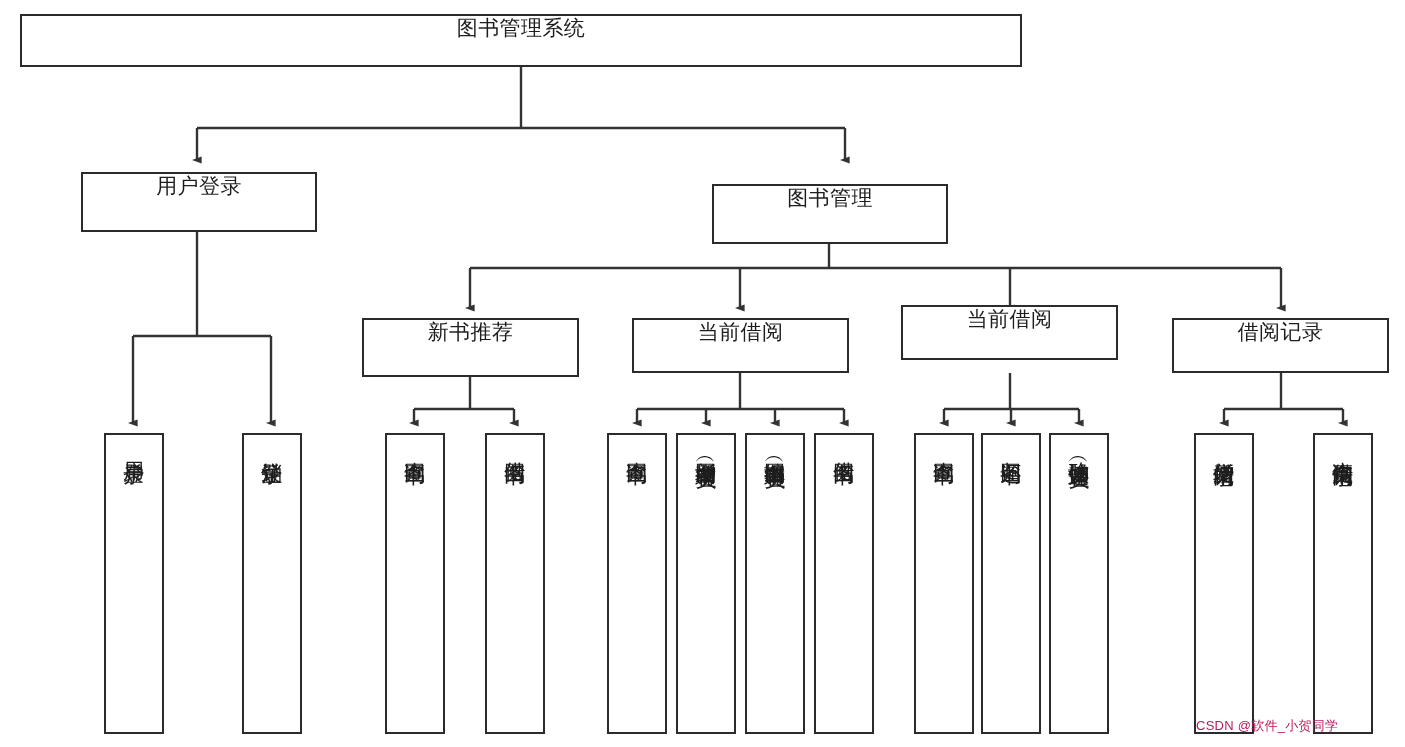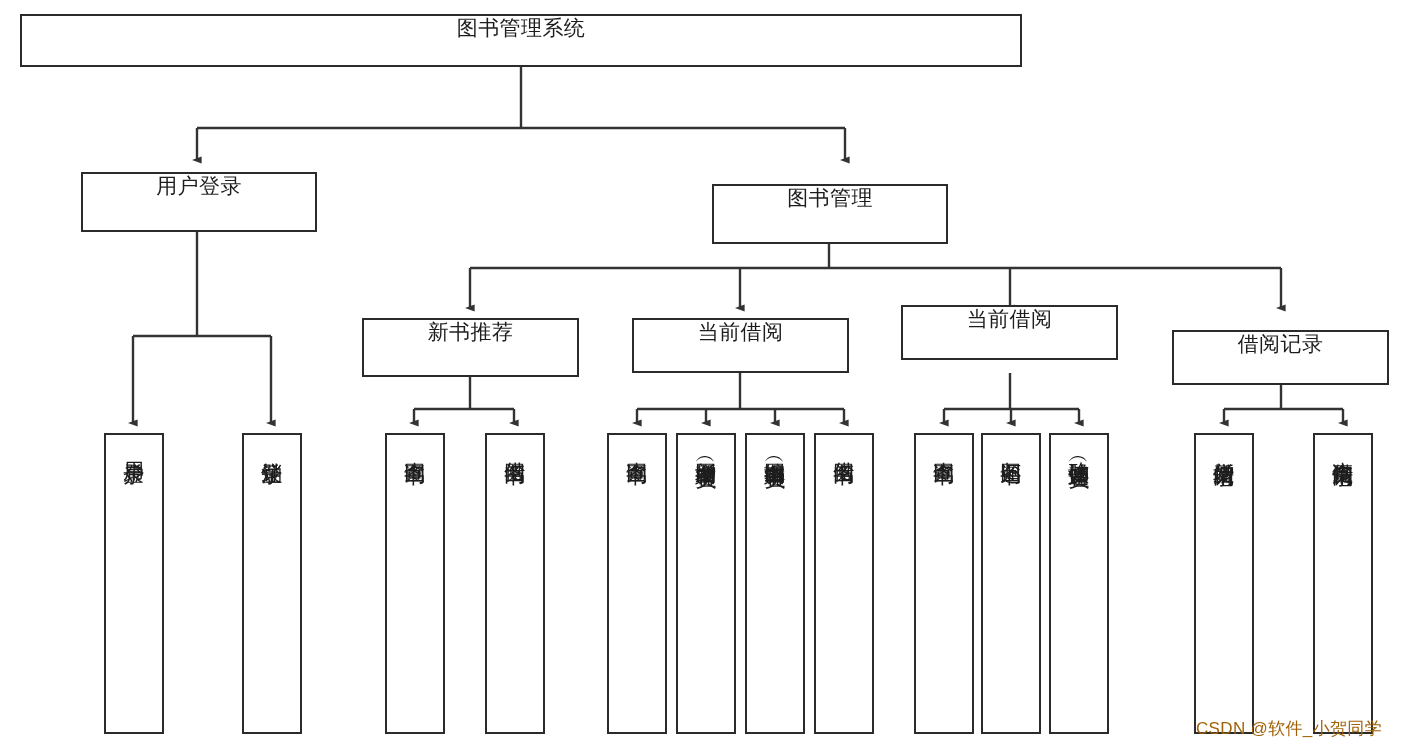--- a/index.html
+++ b/index.html
@@ -54,22 +54,22 @@
     writing-mode:vertical-rl;
     text-orientation:upright;
     font-size:21px;
     line-height:1.30;
     letter-spacing:0.05em;
     white-space:nowrap;
     max-height:290px;
   }
   .watermark{
     position:absolute;
-    font-size:17px;
-    color:#a16207;
+    font-size:13px;
+    color:#be185d;
     white-space:nowrap;
     letter-spacing:0.02em;
     user-select:none;
   }
 </style>
 </head>
 <body>
 
 <div id="canvas">
 
@@ -136,21 +136,21 @@
 
   <div class="node horiz" style="left:362px; top:318px; width:217px; height:59px;">
     <span class="label">新书推荐</span>
   </div>
   <div class="node horiz" style="left:632px; top:318px; width:217px; height:55px;">
     <span class="label">当前借阅</span>
   </div>
   <div class="node horiz" style="left:901px; top:305px; width:217px; height:55px;">
     <span class="label">当前借阅</span>
   </div>
-  <div class="node horiz" style="left:1172px; top:318px; width:217px; height:55px;margin-top:12px;">
+  <div class="node horiz" style="left:1172px; top:318px; width:217px; height:55px;">
     <span class="label">借阅记录</span>
   </div>
 
   <div class="node vert" style="left:104px; top:433px; width:60px; height:301px;">
     <span class="label">用户登录</span>
   </div>
   <div class="node vert" style="left:242px; top:433px; width:60px; height:301px;">
     <span class="label">注销登录</span>
   </div>
 

